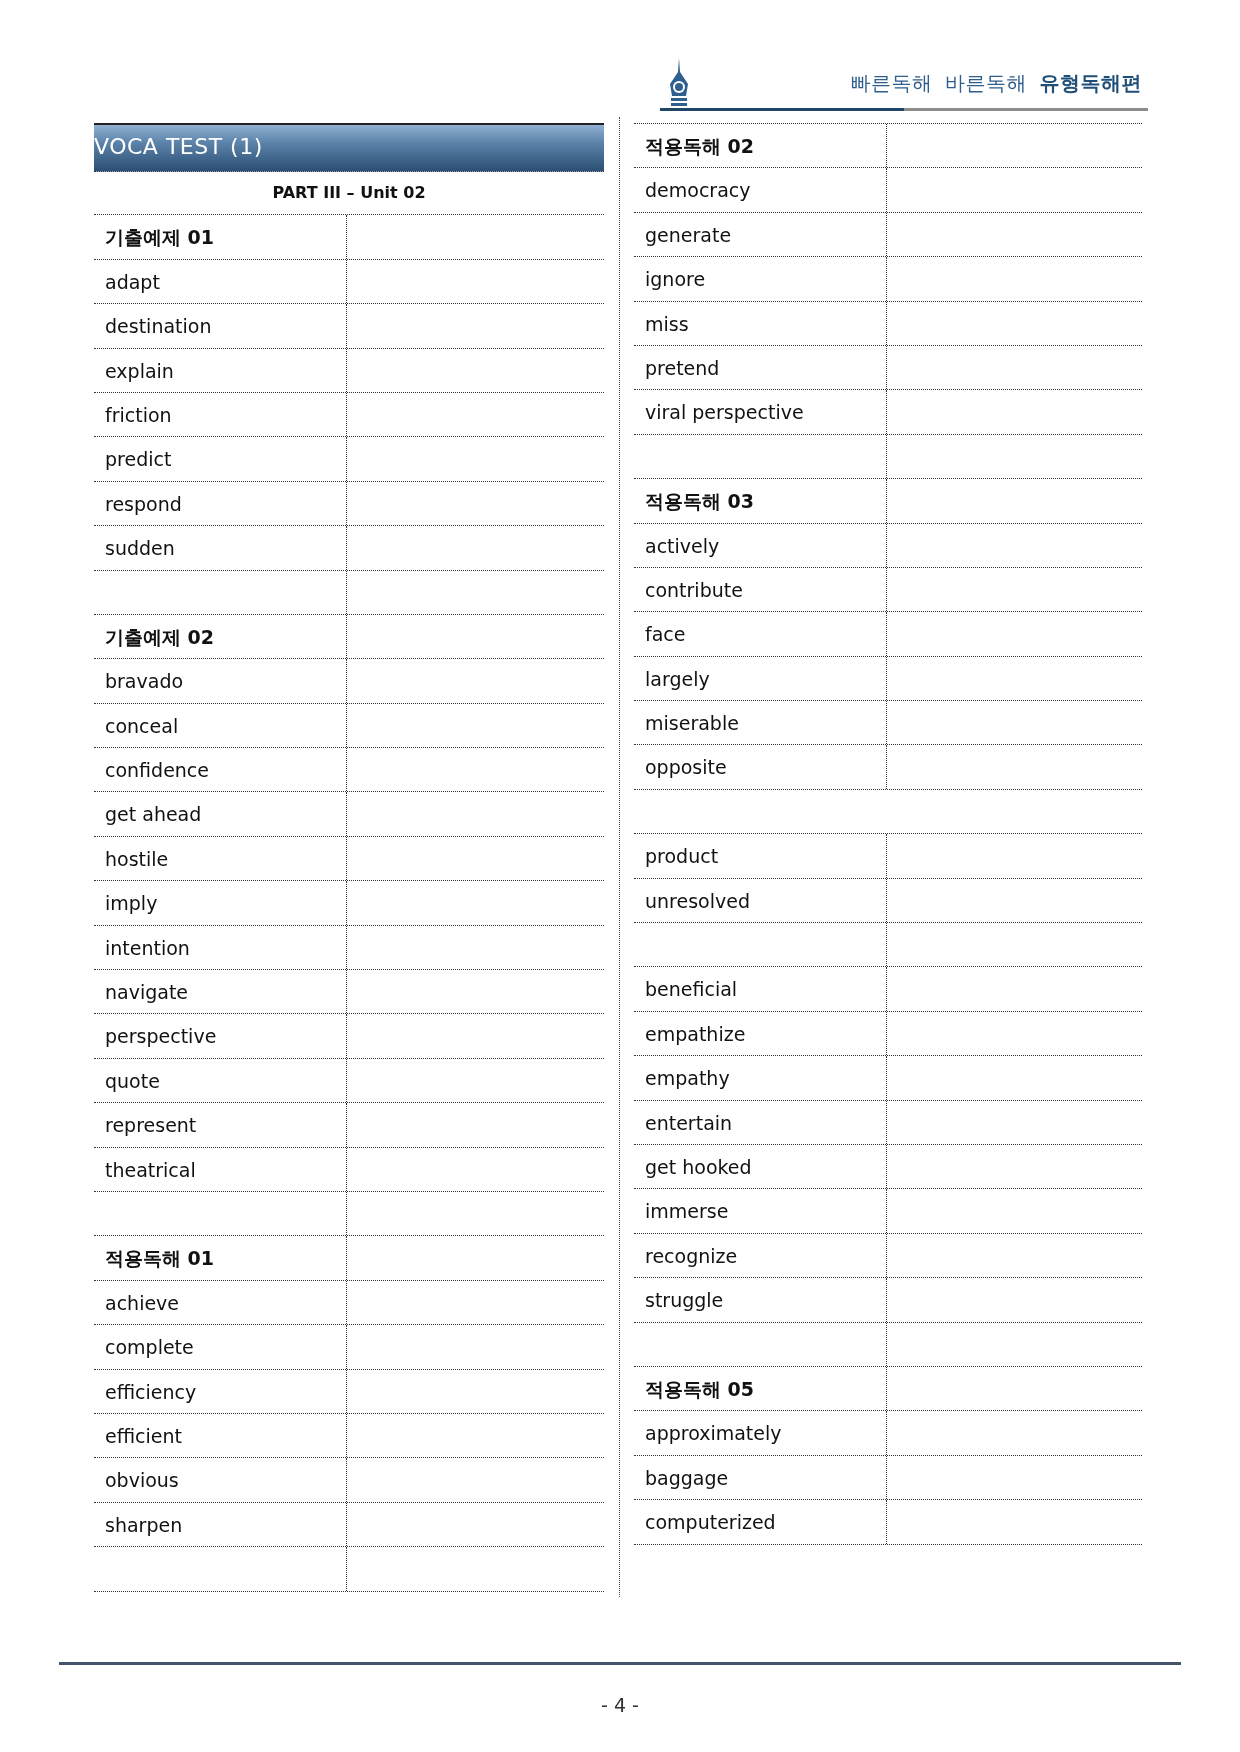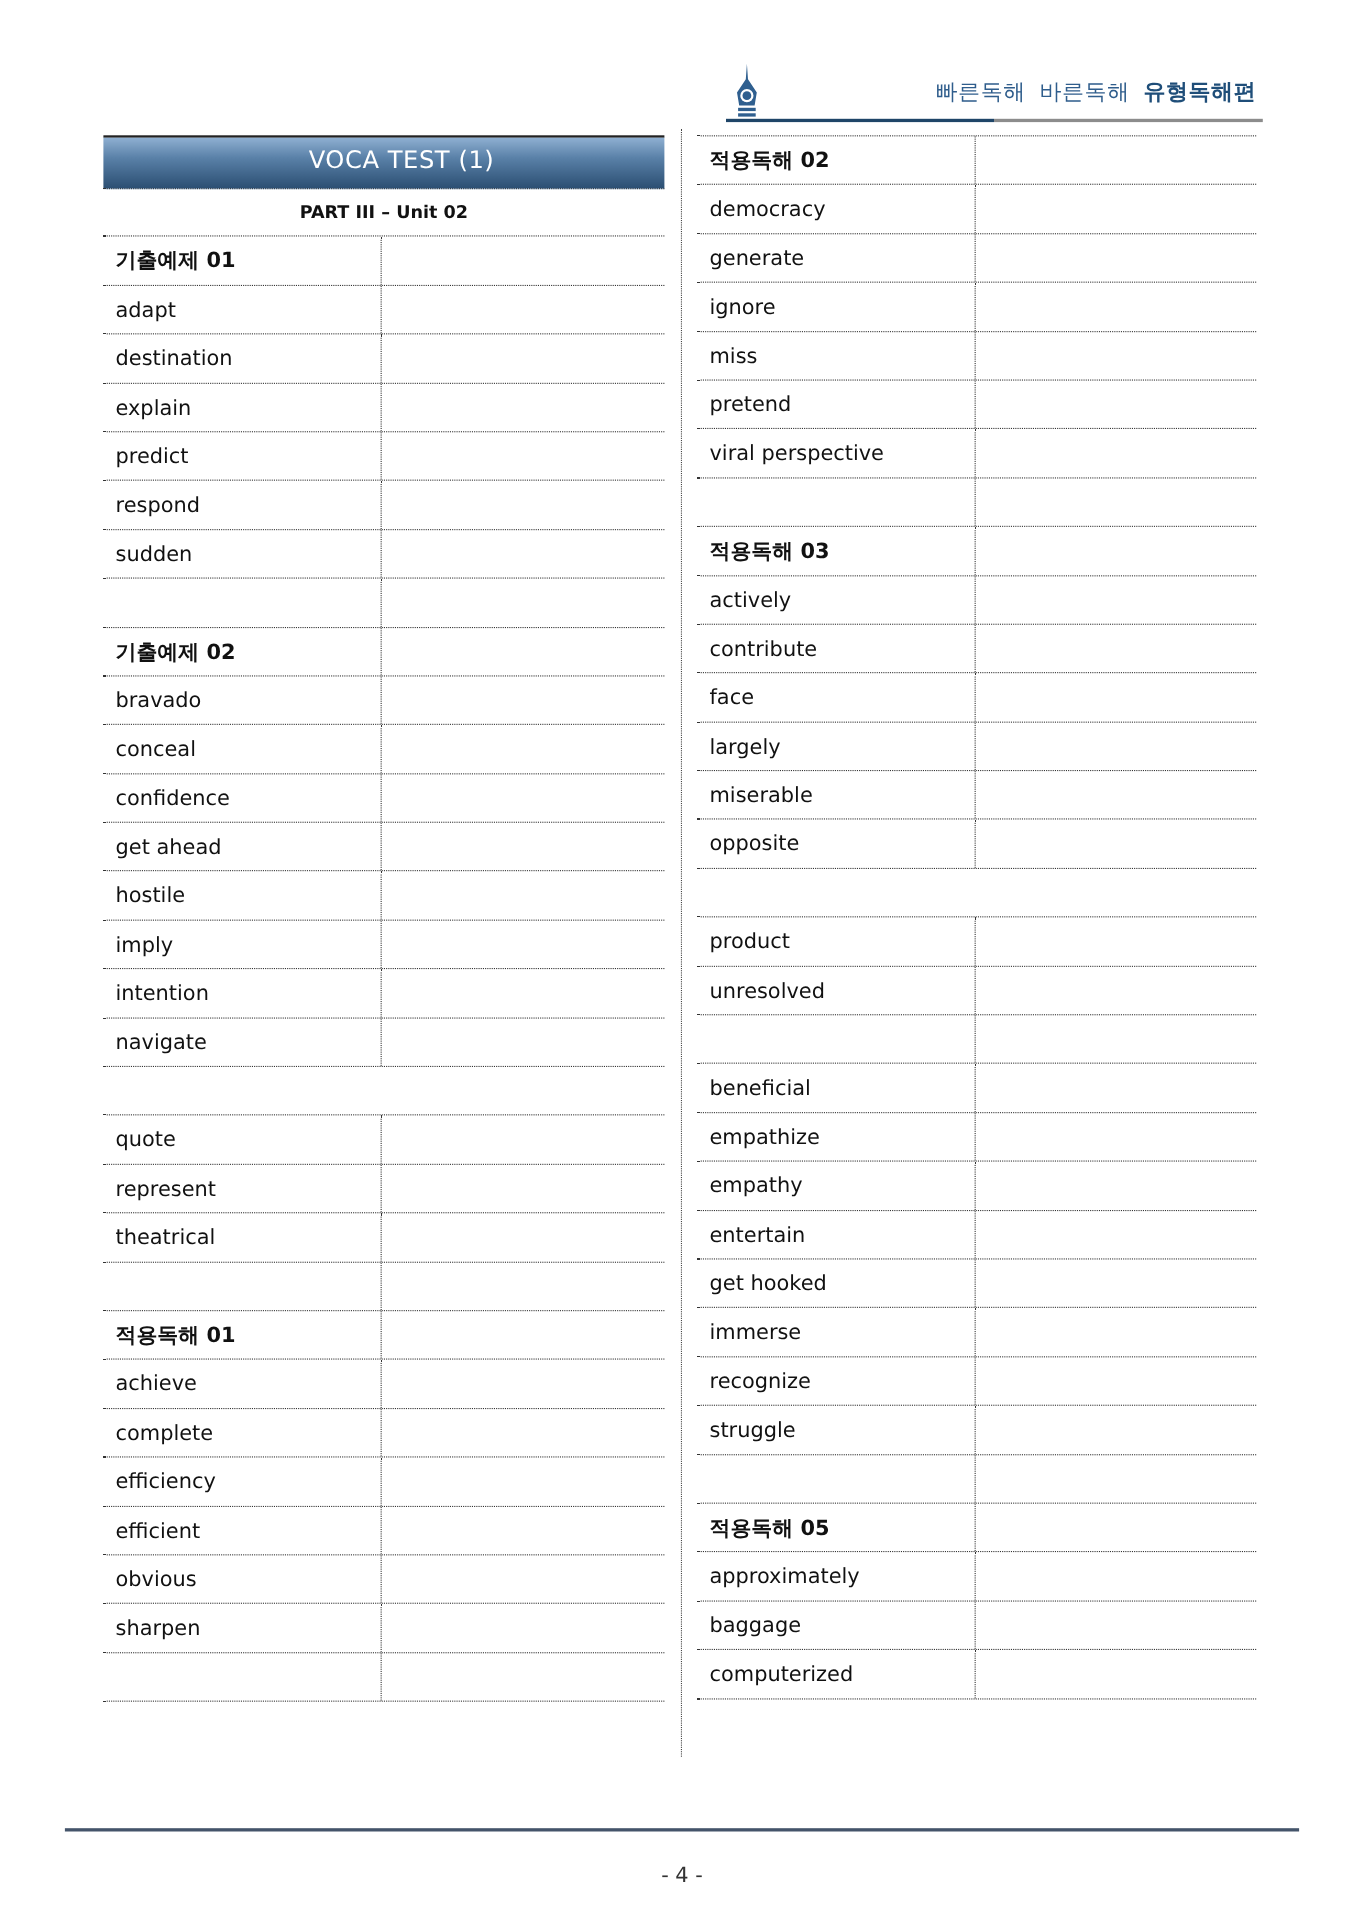--- a/index.html
+++ b/index.html
@@ -9,21 +9,21 @@
   .logo { position:absolute; left:6px; top:0; width:26px; height:50px; }
   .header-title { position:absolute; right:6px; top:12px; font-size:20px; color:#2f5d8c; letter-spacing:0.5px; white-space:nowrap; }
   .header-title .bold { font-weight:bold; color:#1f4e79; }
   .header-line { position:absolute; left:0; top:50px; width:488px; height:3px;
                  background:linear-gradient(to right,#1f4568 0%,#1f4568 50%,#8c8c8c 50%,#8c8c8c 100%); }
   .col { position:absolute; top:123px; }
   .col-left { left:94px; width:510px; }
   .col-right { left:634px; width:508px; }
   .col-divider { position:absolute; left:619px; top:117px; height:1480px; border-left:1px dotted #444; }
   .title-bar { height:46px; border-top:2px solid #222; background:linear-gradient(to bottom,#8fb0d2 0%,#5a81a8 40%,#2c4f73 100%);
-               color:#fff; font-size:22px; text-align:center; line-height:44px; letter-spacing:0.5px; border-bottom:1px dotted #333;padding-left:32px; }
+               color:#fff; font-size:22px; text-align:left; line-height:44px; letter-spacing:0.5px; border-bottom:1px dotted #333; }
   .subtitle { height:42.4px; line-height:42px; text-align:center; font-weight:bold; font-size:16px; border-bottom:1px dotted #333; }
   .row { height:43.4px; border-bottom:1px dotted #333; display:flex; }
   .row.first { border-top:1px dotted #333;gap:24px; }
   .cell-word { width:253px; border-right:1px dotted #333; padding-left:11px; font-size:19px; line-height:44px; white-space:nowrap; box-sizing:border-box; }
   .cell-ans { flex:1; }
   .row.section .cell-word { font-weight:bold; }
   .footer-line { position:absolute; left:59px; top:1662px; width:1122px; height:3px; background:#44546a; }
   .page-num { position:absolute; left:0; width:1240px; top:1694px; text-align:center; font-size:19px; color:#333; }
 </style>
 </head>
@@ -55,20 +55,24 @@
       </div>
       <div class="row">
         <div class="cell-word">destination</div>
         <div class="cell-ans"></div>
       </div>
       <div class="row">
         <div class="cell-word">explain</div>
         <div class="cell-ans"></div>
       </div>
       <div class="row">
+        <div class="cell-word">friction</div>
+        <div class="cell-ans"></div>
+      </div>
+      <div class="row">
         <div class="cell-word">predict</div>
         <div class="cell-ans"></div>
       </div>
       <div class="row">
         <div class="cell-word">respond</div>
         <div class="cell-ans"></div>
       </div>
       <div class="row">
         <div class="cell-word">sudden</div>
         <div class="cell-ans"></div>
@@ -107,20 +111,21 @@
       </div>
       <div class="row">
         <div class="cell-word">intention</div>
         <div class="cell-ans"></div>
       </div>
       <div class="row">
         <div class="cell-word">navigate</div>
         <div class="cell-ans"></div>
       </div>
       <div class="row">
+        <div class="cell-word">perspective</div>
         <div class="cell-ans"></div>
       </div>
       <div class="row">
         <div class="cell-word">quote</div>
         <div class="cell-ans"></div>
       </div>
       <div class="row">
         <div class="cell-word">represent</div>
         <div class="cell-ans"></div>
       </div>

